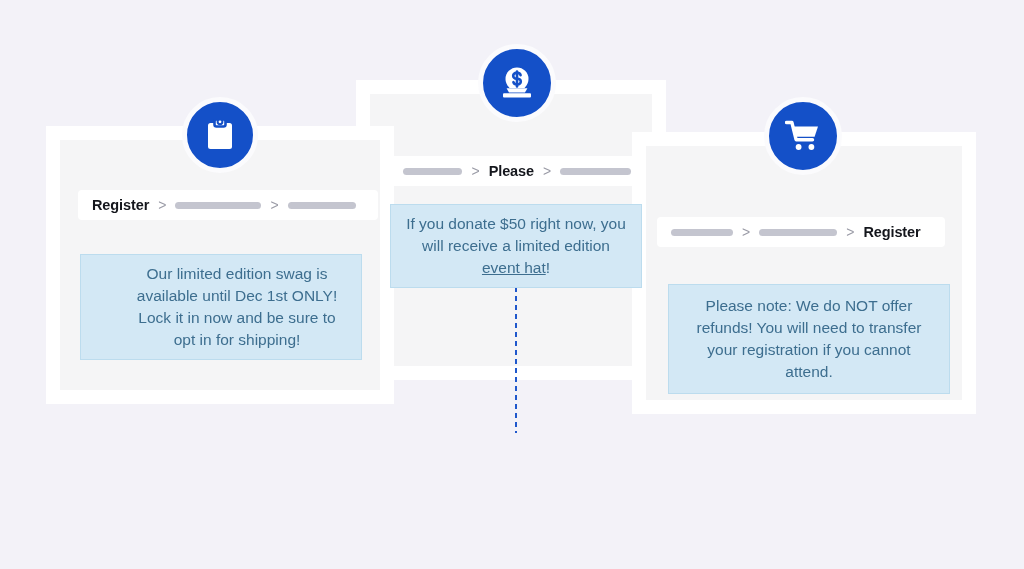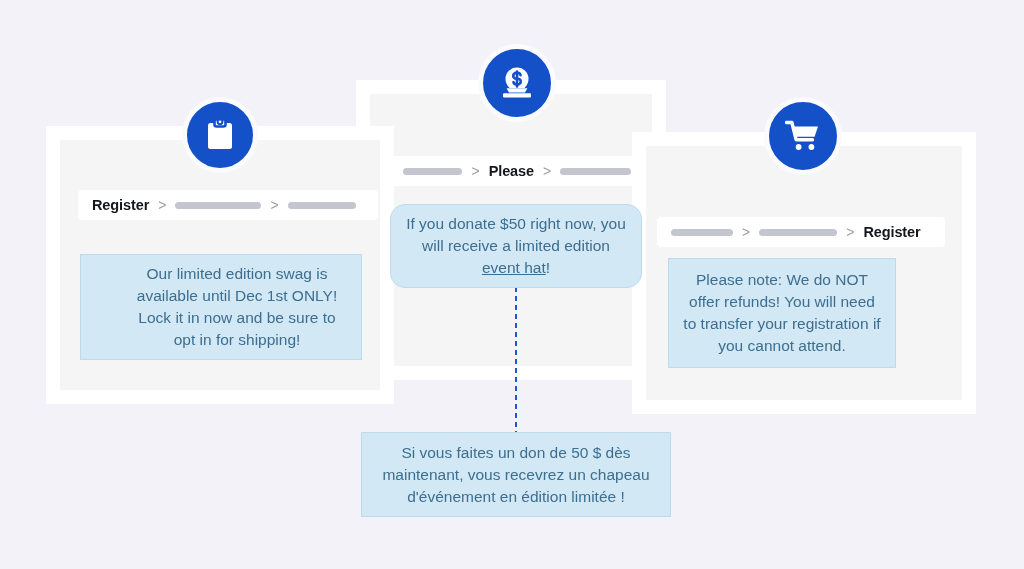--- a/index.html
+++ b/index.html
@@ -96,22 +96,22 @@
     line-height: 1.42;
     text-align: center;
     display: flex;
     align-items: center;
     justify-content: center;
     padding: 10px 14px;
   }
   .tooltip u { text-decoration: underline; }
 
   #tt-register { left: 80px;  top: 254px; width: 282px; height: 106px; z-index: 35; padding-left: 46px; }
-  #tt-donate   { left: 390px; top: 204px; width: 252px; height: 84px;  z-index: 35; border-radius: 15px; }
-  #tt-checkout { left: 668px; top: 258px; width: 228px; height: 110px; z-index: 45; align-items: center; }
+  #tt-donate   { left: 390px; top: 204px; width: 252px; height: 84px;  z-index: 35; }
+  #tt-checkout { left: 668px; top: 284px; width: 282px; height: 110px; z-index: 45; align-items: center; }
   #tt-french   { left: 361px; top: 432px; width: 310px; height: 85px;  z-index: 35; }
 
   
   .connector {
     position: absolute;
     left: 515px;
     top: 287px;
     width: 2px;
     height: 146px;
     z-index: 30;
@@ -184,23 +184,20 @@
   </div>
 
   <div class="tooltip" id="tt-donate">
     <span><span>If you donate $50 right now, you will receive a limited edition </span><u>event hat</u><span>!</span></span>
   </div>
 
   <div class="tooltip" id="tt-checkout">
     <span>Please note: We do NOT offer refunds! You will need to transfer your registration if you cannot attend.</span>
   </div>
 
-  <div class="tooltip" id="tt-french">
-    <span>Si vous faites un don de 50 $ dès maintenant, vous recevrez un chapeau d'événement en édition limitée !</span>
-  </div>
 
   <div class="connector"></div>
 
   <div class="badge" id="badge-register">
     <span>
       <svg width="30" height="32" viewBox="0 0 30 32" aria-hidden="true">
         <rect x="3" y="4" width="24" height="26" rx="2.5" fill="#ffffff"></rect>
         <rect x="9.5" y="0.5" width="11" height="7" rx="2" fill="#ffffff" stroke="#1450c8" stroke-width="2.6"></rect>
         <circle cx="15" cy="2.8" r="2.4" fill="#ffffff" stroke="#1450c8" stroke-width="2"></circle>
       </svg>

